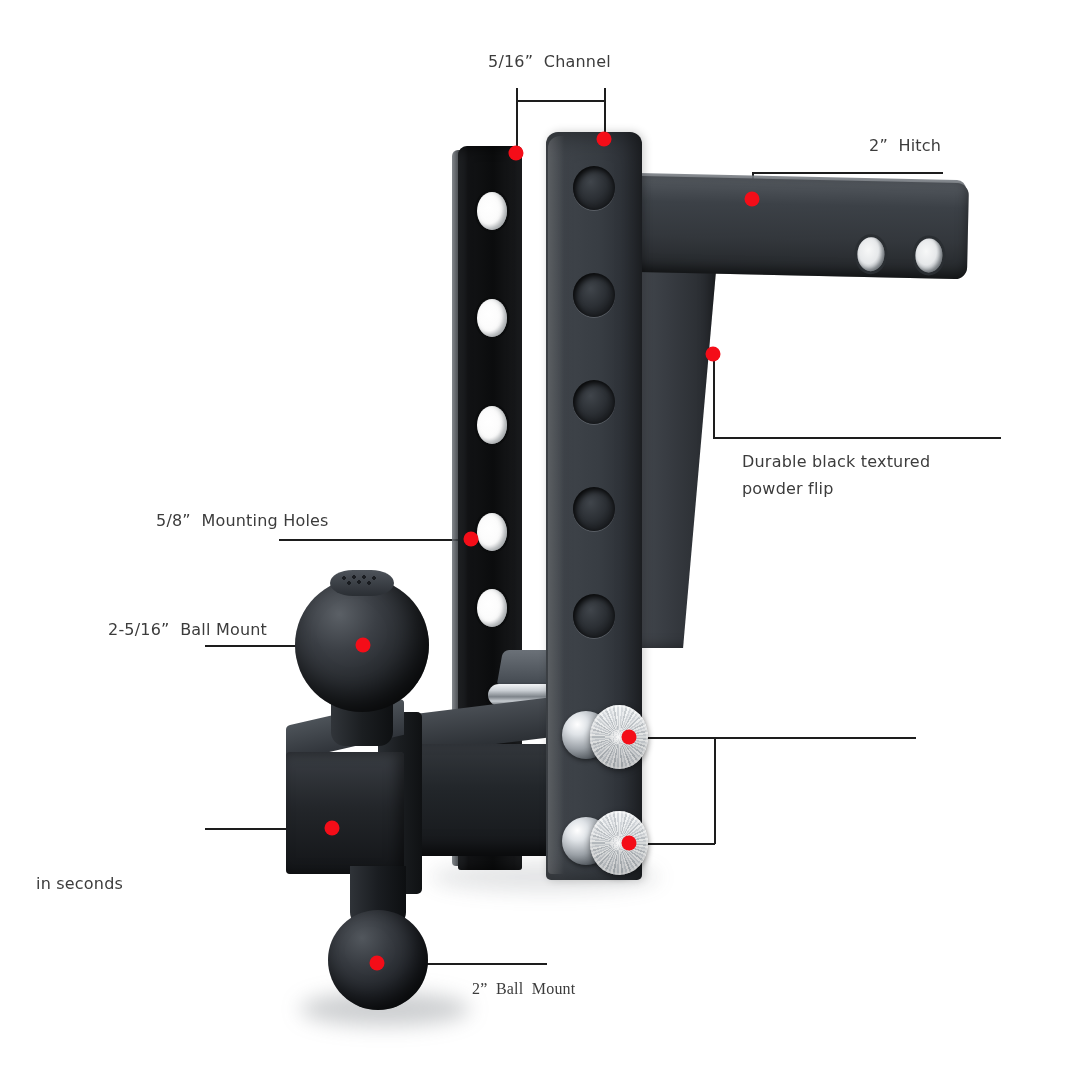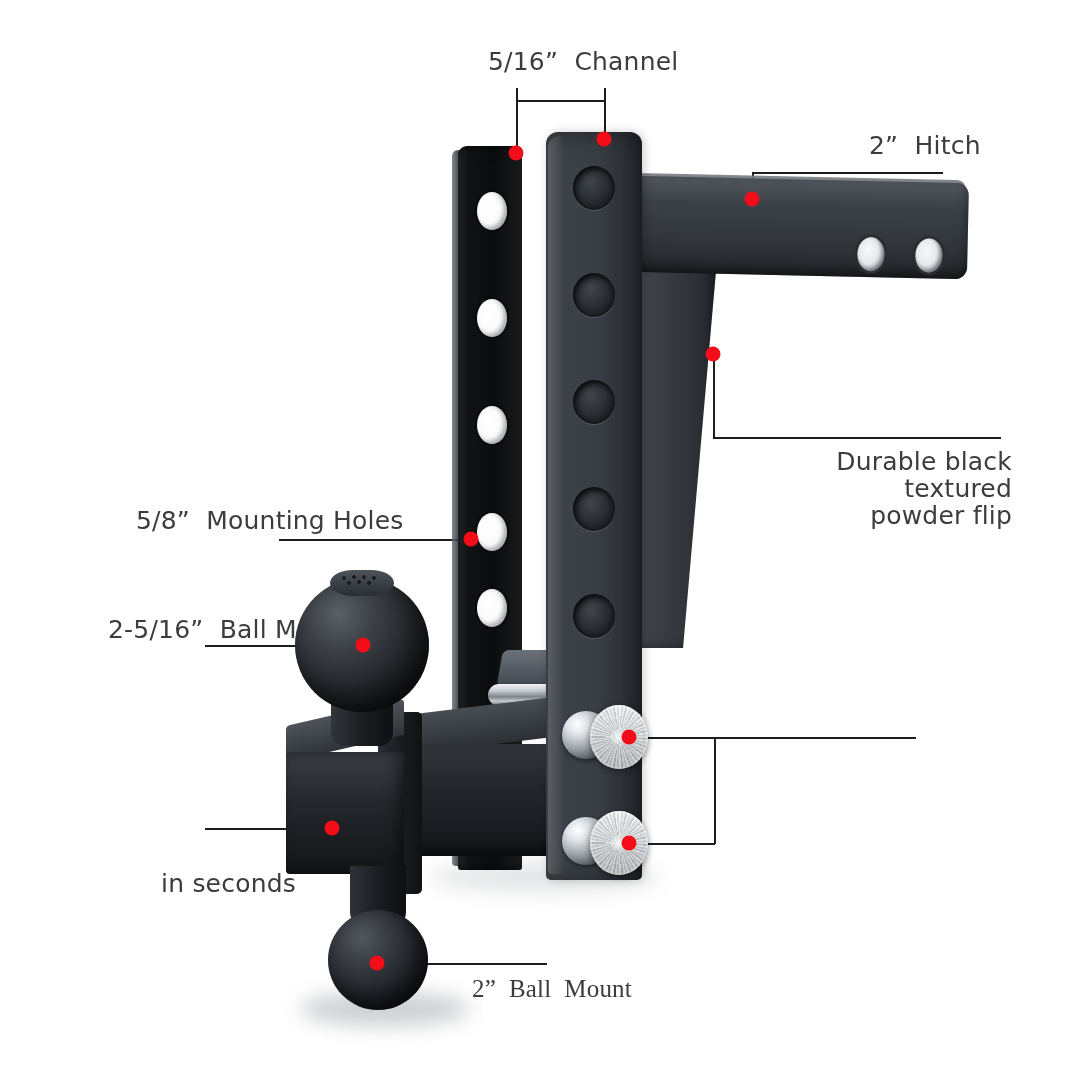--- a/index.html
+++ b/index.html
@@ -8,27 +8,27 @@
     width:1080px;height:1080px;
     font-family:"DejaVu Sans","Liberation Sans",sans-serif;
     color:#3a3a3a;
     -webkit-font-smoothing:antialiased;
   }
   #stage{position:relative;width:1080px;height:1080px;overflow:hidden;background:#fff;}
 
   
   .callout{
     position:absolute;
-    font-size:25px;
+    font-size:16px;
     line-height:27px;
     color:#3c3c3c;
     letter-spacing:.2px;
     white-space:pre;
   }
-  .callout.c2{white-space:normal;text-align:right;}
+  .callout.c2{white-space:normal;text-align:left;}
 
   
   .ln{position:absolute;background:#1d1d1d;}
   .ln.h{height:1.6px;}
   .ln.v{width:1.6px;}
 
   .dot{
     position:absolute;width:15px;height:15px;border-radius:50%;
     background:#f40d18;
     transform:translate(-50%,-50%);
@@ -285,21 +285,21 @@
   <div class="dot" style="left:752px;top:199px;"></div>
 
   <div class="callout c2" style="left:742px;top:448px;width:270px;">
     <span>Durable black textured</span><br>
     <span>powder flip</span>
   </div>
   <div class="ln v" style="left:713px;top:354px;height:84px;"></div>
   <div class="ln h" style="left:713px;top:437px;width:288px;"></div>
   <div class="dot" style="left:713px;top:354px;"></div>
 
-  <div class="callout" style="left:136px;top:507px;">5/8”  Mounting Holes</div>
+  <div class="callout" style="left:156px;top:507px;">5/8”  Mounting Holes</div>
   <div class="ln h" style="left:279px;top:539px;width:193px;"></div>
   <div class="dot" style="left:471px;top:539px;"></div>
 
   <div class="callout" style="left:108px;top:616px;">2-5/16”  Ball Mount</div>
   <div class="ln h" style="left:205px;top:645px;width:159px;"></div>
   <div class="dot" style="left:363px;top:645px;"></div>
 
   <div class="callout c2" style="left:36px;top:843px;width:260px;">
     <br>
     <span>in seconds</span>

